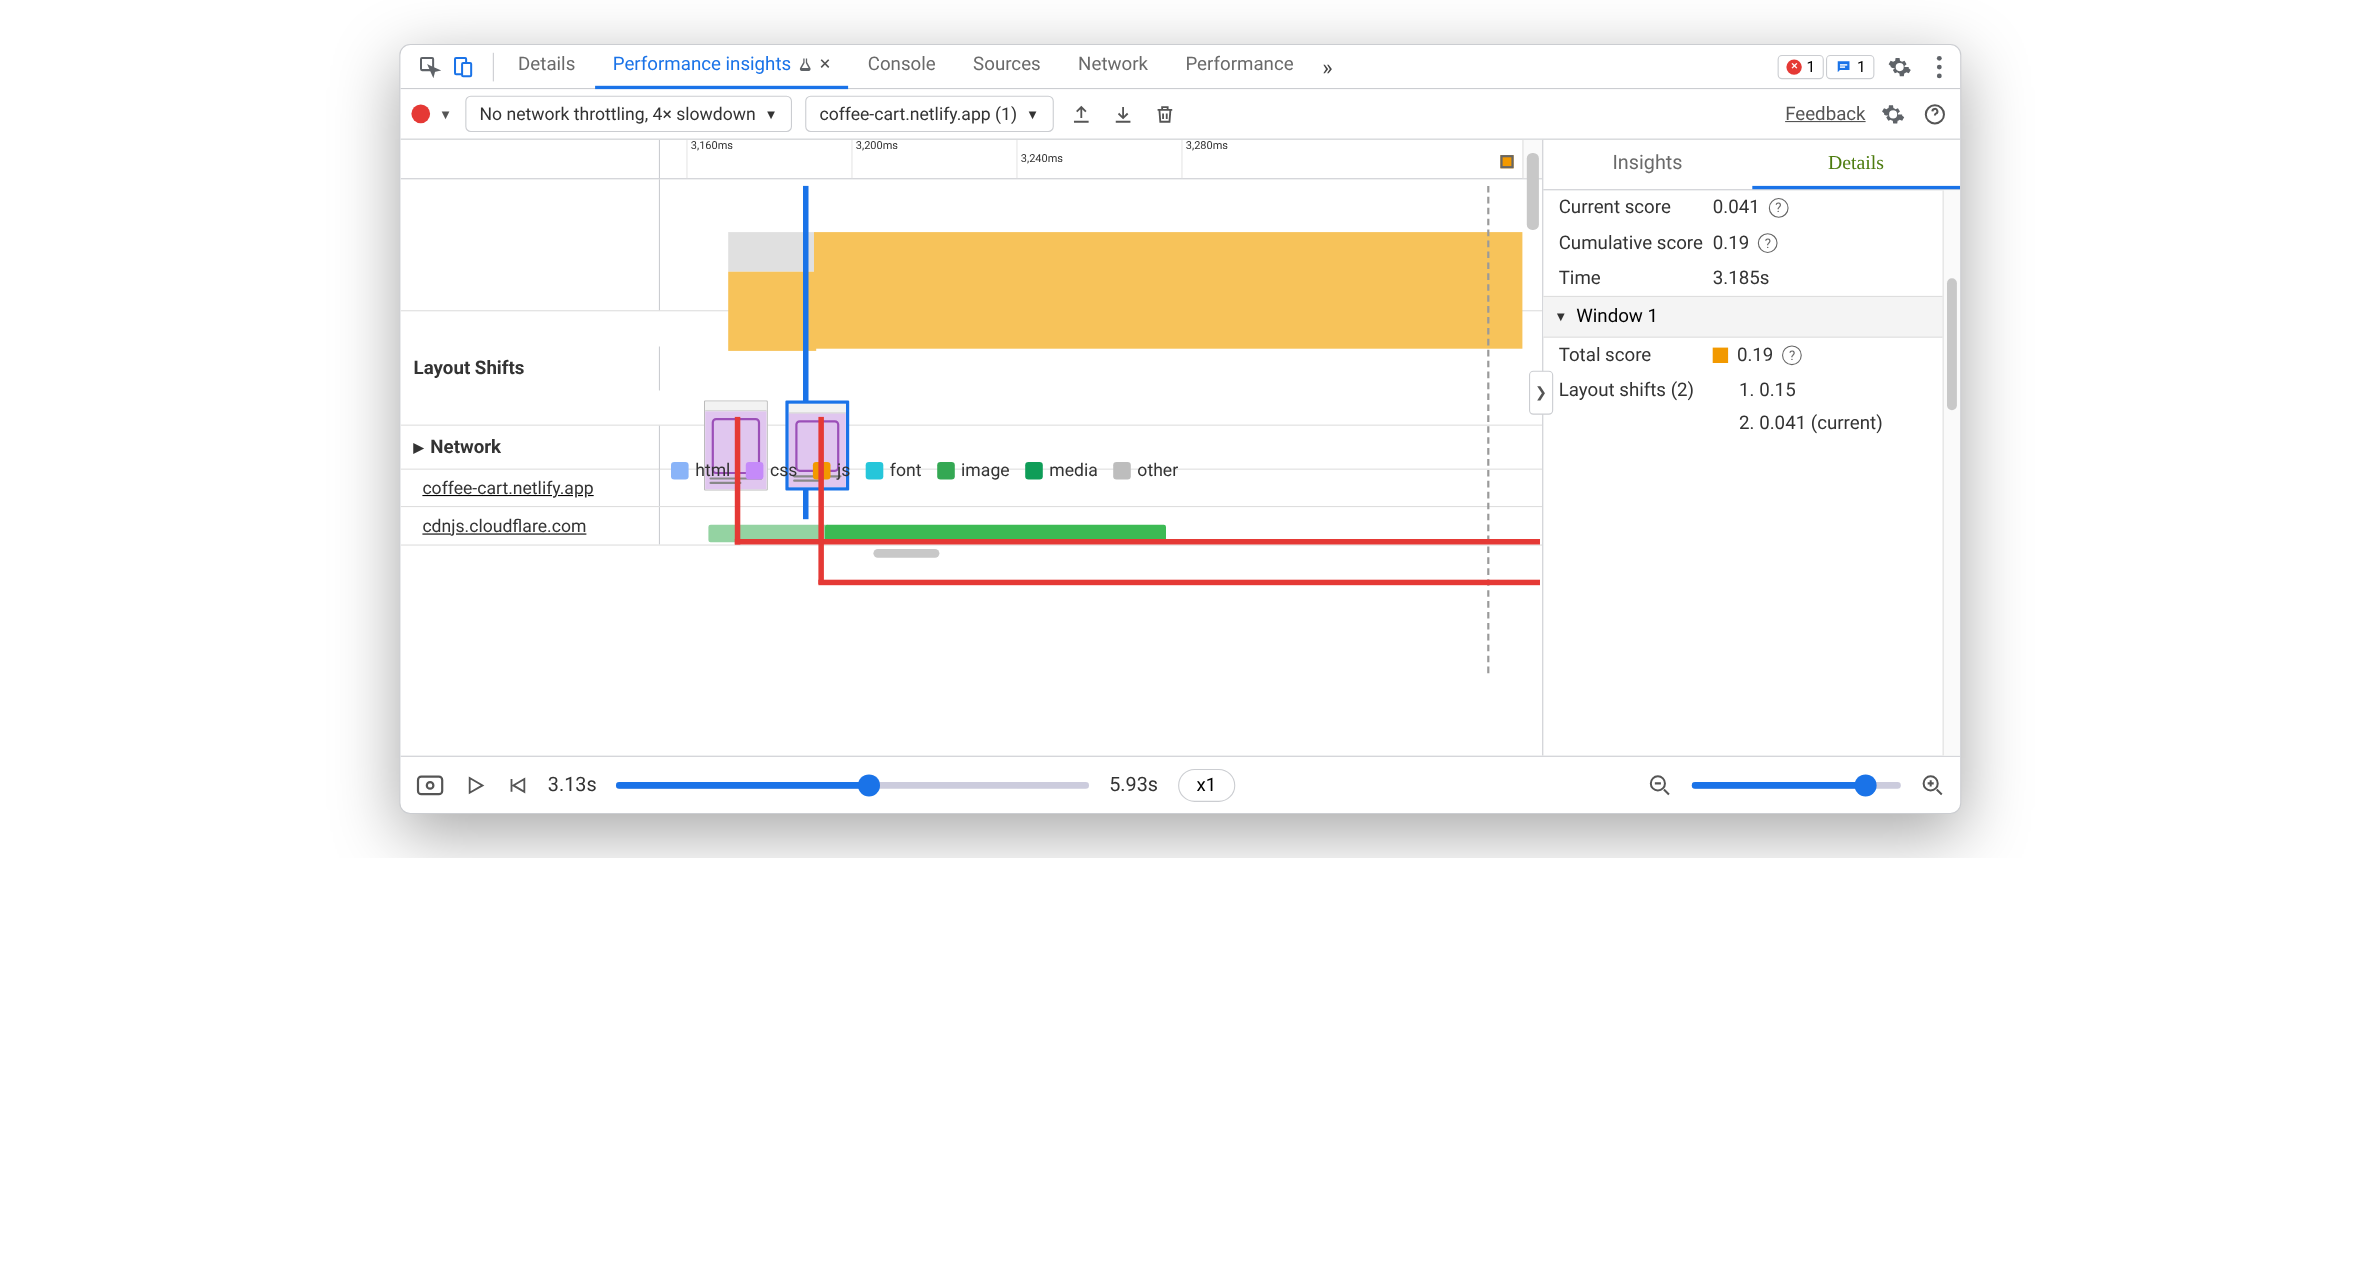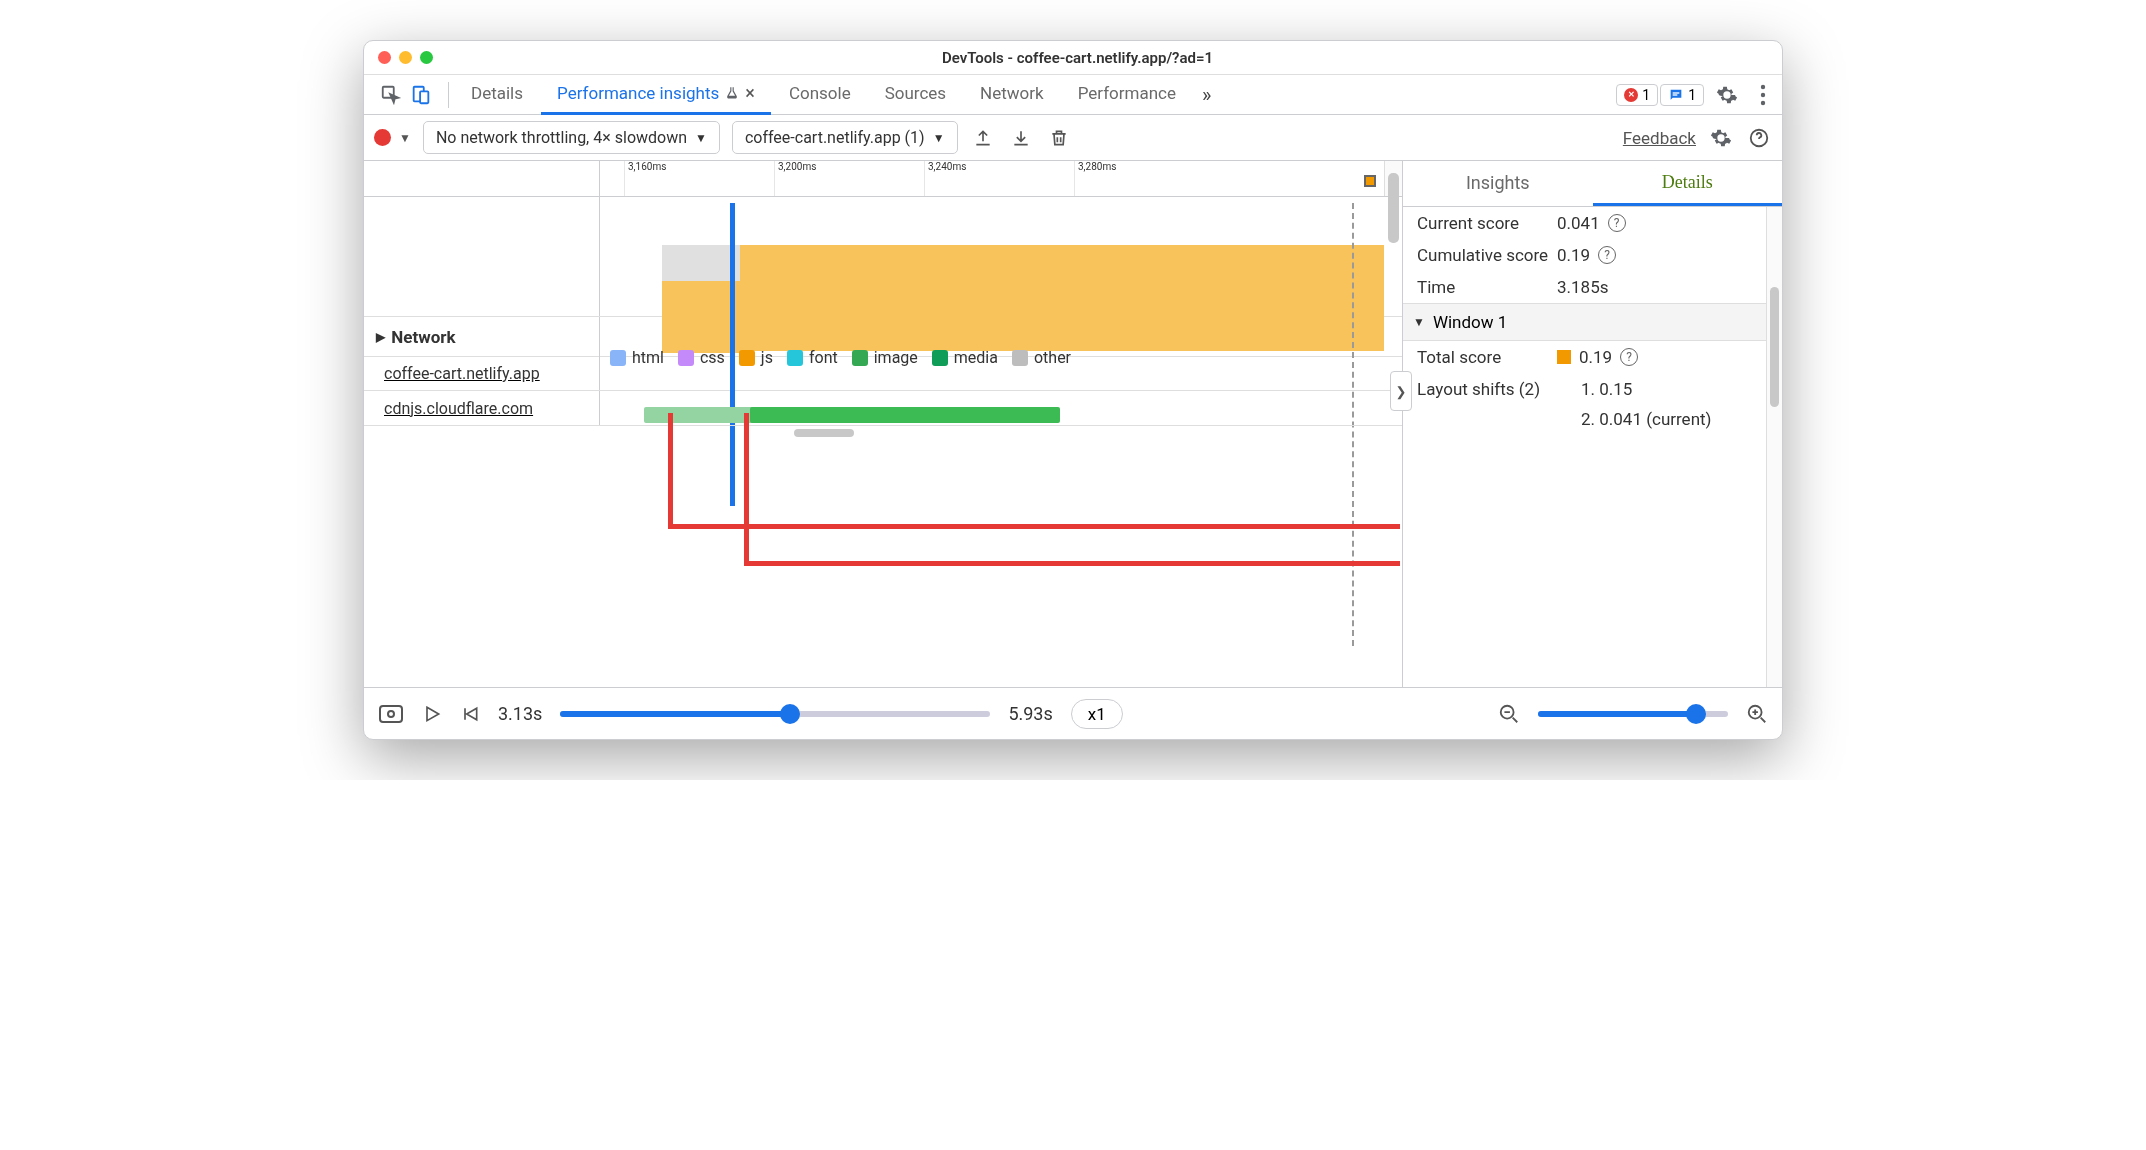--- a/index.html
+++ b/index.html
@@ -138,29 +138,20 @@
 
   .timeline-scroll-bottom{height:14px;border-top:1px solid var(--border-light);position:relative;}
   .timeline-scroll-bottom .thumb{position:absolute;top:3px;height:8px;left:430px;width:60px;background:#c8c8c8;border-radius:4px;}
 
 </style>
 </head>
 <body>
 
 <div class="mac-window">
 
-  <div class="titlebar">
-    <div class="traffic">
-      <span class="tl-close"></span>
-      <span class="tl-min"></span>
-      <span class="tl-max"></span>
-    </div>
-    <div class="title">DevTools - coffee-cart.netlify.app/?ad=1</div>
-    <div class="title-spacer"></div>
-  </div>
 
   <div class="tabsrow">
     <div class="dev-icons">
       <span class="iconbtn">
         <svg width="22" height="22" viewBox="0 0 24 24" fill="none" stroke="#5f6368" stroke-width="2">
             <rect x="3" y="3" width="12" height="12" rx="1"></rect>
             <path d="M11 11l9 4-4 1-1 4-4-9z" fill="#5f6368"></path>
           </svg>
       </span>
       <span class="iconbtn">
@@ -272,21 +263,21 @@
         <div class="timeline-left"></div>
         <div class="ruler">
           <div class="ticks">
             <div class="tick" style="left:24px;"></div>
             <div class="tick" style="left:174px;"></div>
             <div class="tick" style="left:324px;"></div>
             <div class="tick" style="left:474px;"></div>
           </div>
           <span class="label" style="left:28px;">3,160ms</span>
           <span class="label" style="left:178px;">3,200ms</span>
-          <span class="label" style="left:328px;">3,240ms</span>
+          <span class="label" style="left:328px;margin-top:12px;">3,240ms</span>
           <span class="label" style="left:478px;">3,280ms</span>
           <div class="bookmark"></div>
           <div class="scroll-v">
               <div class="thumb"></div>
             </div>
         </div>
       </div>
 
       <div class="track-row track-main">
         <div class="track-label"></div>
@@ -294,20 +285,45 @@
           <div class="flame-bg">
             <div class="flame-grey" style="left:62px;width:80px;"></div>
             <div class="flame-orange" style="left:140px;right:0;"></div>
             <div class="flame-orangeTop" style="left:62px;width:80px;top:42px;height:72px;background:#f7c35a;"></div>
             <div class="vline" style="left:130px;"></div>
             <div class="vline-faint"></div>
           </div>
         </div>
       </div>
 
+      <div class="track-row track-shifts">
+        <div class="track-label bold">Layout Shifts</div>
+        <div class="track-body">
+          <div class="shift-thumb" style="left:40px;">
+            <div class="bar"></div>
+              <div class="body">
+                <div class="cup"></div>
+                <div class="lines">
+                  <div class="ln"></div>
+                  <div class="ln" style="width:60%;"></div>
+                </div>
+              </div>
+          </div>
+          <div class="shift-thumb sel" style="left:114px;">
+            <div class="bar"></div>
+              <div class="body">
+                <div class="cup"></div>
+                <div class="lines">
+                  <div class="ln"></div>
+                  <div class="ln" style="width:60%;"></div>
+                </div>
+              </div>
+          </div>
+        </div>
+      </div>
 
       <div class="track-row track-network-header">
         <div class="track-label bold" style="gap:6px;">
           <span style="font-size:12px;">▶</span>
           <span>Network</span>
         </div>
         <div class="track-body">
           <div class="legend">
             <span class="lg">
                 <span class="sw" style="background:#8ab4f8"></span>

